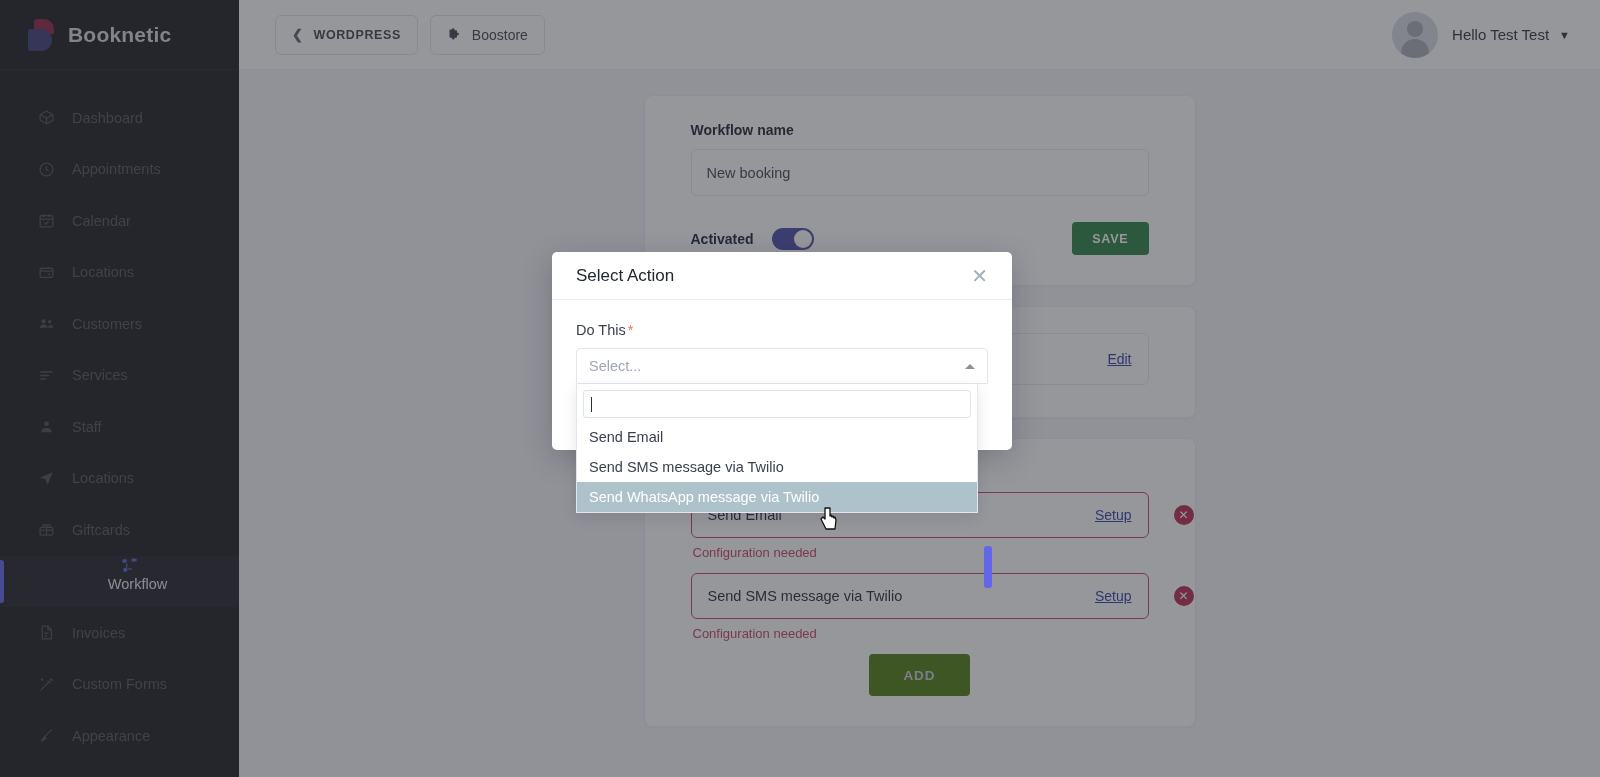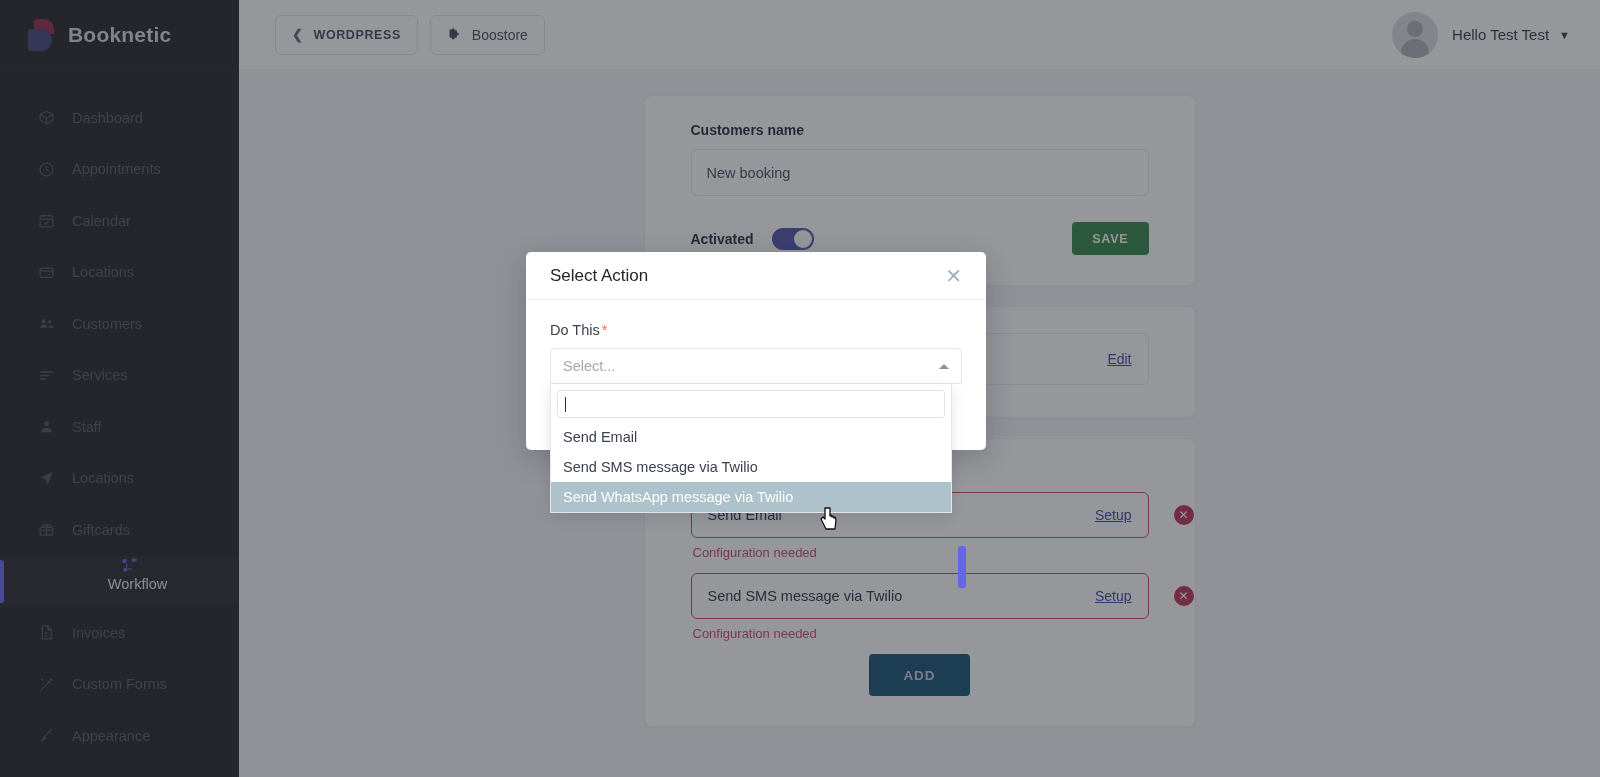--- a/index.html
+++ b/index.html
@@ -180,21 +180,21 @@
   }
   .inner-box .ib-sp { flex: 1; }
   .link-edit, .link-setup {
     color: #2f3ea8; font-size: 14px; text-decoration: underline; cursor: pointer;
   }
   .card-when { padding-top: 26px; padding-bottom: 26px; }
 
   .btn-primary {
     display: block; margin: 0 auto;
     height: 42px; padding: 0 34px;
-    background: #0c4a6e; color: #c9cbdc;
+    background: #4d7c0f; color: #c9cbdc;
     border: none; border-radius: 4px;
     font-family: inherit; font-size: 13.5px; font-weight: 700; letter-spacing: 1px;
     cursor: pointer;
   }
 
   .action-row { position: relative; margin-bottom: 4px; }
   .action-box {
     border: 1px solid #c5445f;
     border-radius: 6px;
     height: 46px;
@@ -216,21 +216,21 @@
   .overlay {
     position: absolute; left: 0; top: 0;
     width: 1600px; height: 777px;
     background: rgba(45,47,56,.5);
     z-index: 20;
   }
 
   
   .modal {
     position: absolute;
-    left: 526px; top: 252px;
+    left: 552px; top: 252px;
     width: 460px;
     background: #fff;
     border-radius: 5px;
     box-shadow: 0 8px 30px rgba(20,22,40,.22);
     z-index: 30;
   }
   .modal-head {
     height: 48px;
     display: flex; align-items: center;
     padding: 0 24px;
@@ -482,21 +482,21 @@
             <div class="body"></div>
           </div>
         <div class="user-name">Hello Test Test</div>
         <div class="user-caret">▼</div>
       </div>
     </header>
 
     <div class="content">
 
       <div class="card">
-        <div class="fld-label">Customers name</div>
+        <div class="fld-label">Workflow name</div>
         <input class="txt-input" value="New booking" style="">
         <div class="row-activated">
           <div class="act-label">Activated</div>
           <div class="toggle">
               <div class="knob"></div>
             </div>
           <div class="sp"></div>
           <button class="btn-save">SAVE</button>
         </div>
       </div>

